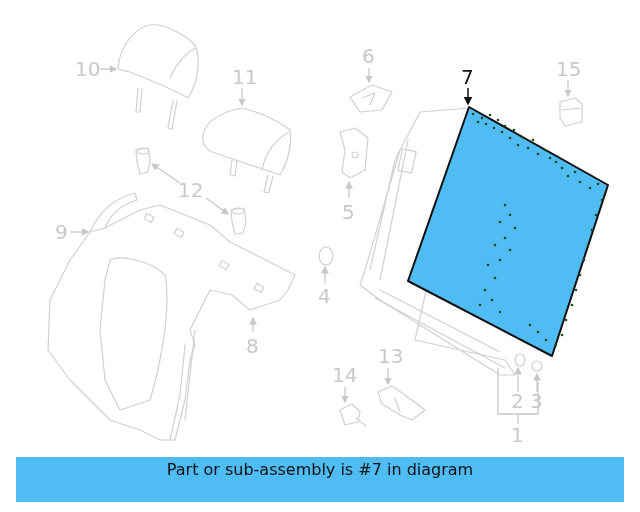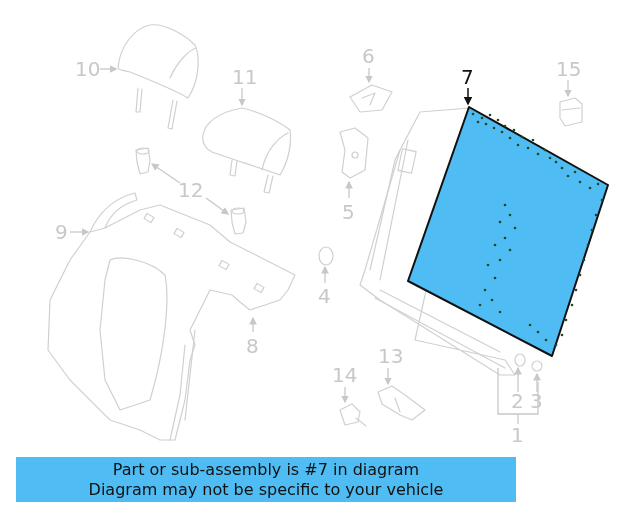--- a/index.html
+++ b/index.html
@@ -3,21 +3,21 @@
   <meta charset="utf-8">
   <style>
     html, body { margin: 0; padding: 0; background: #ffffff; }
     body { width: 640px; height: 512px; position: relative; overflow: hidden; font-family: "DejaVu Sans", sans-serif; }
     #diagram { position: absolute; left: 0; top: 0; width: 640px; height: 512px; }
     .callout { font-family: "DejaVu Sans", sans-serif; font-size: 20px; fill: #c8c8c8; }
     .callout-active { font-family: "DejaVu Sans", sans-serif; font-size: 20px; fill: #111111; }
     .part { fill: none; stroke: #d0d0d0; stroke-width: 1.2; stroke-linejoin: round; stroke-linecap: round; }
     .leader { fill: none; stroke: #c8c8c8; stroke-width: 1.3; }
     .banner {
-      position: absolute; left: 16px; top: 457px; width: 500px; height: 45px;
+      position: absolute; left: 16px; top: 457px; width: 608px; height: 45px;
       background: #4fbcf4; color: #111; text-align: center;
       font-family: "DejaVu Sans", sans-serif; font-size: 16px; line-height: 20px;
       padding-top: 3px; box-sizing: border-box;
     }
     .banner div { white-space: nowrap; }
   </style>
 </head>
 <body>
 
 <svg id="diagram" viewBox="0 0 640 512" xmlns="http://www.w3.org/2000/svg">
@@ -196,14 +196,13 @@
       <circle cx="480" cy="305" r="1.3"></circle>
         <circle cx="500" cy="312" r="1.3"></circle>
     </g>
   </g>
   <text class="callout-active" x="461" y="84">7</text>
   <line x1="468" y1="88" x2="468" y2="104" stroke="#111" stroke-width="1.5" marker-end="url(#arrowBlack)"></line>
 </svg>
 
 <div class="banner">
   <div>Part or sub-assembly is #7 in diagram</div>
-  <div>Diagram may not be specific to your vehicle</div>
 </div>
 
 </body></html>

